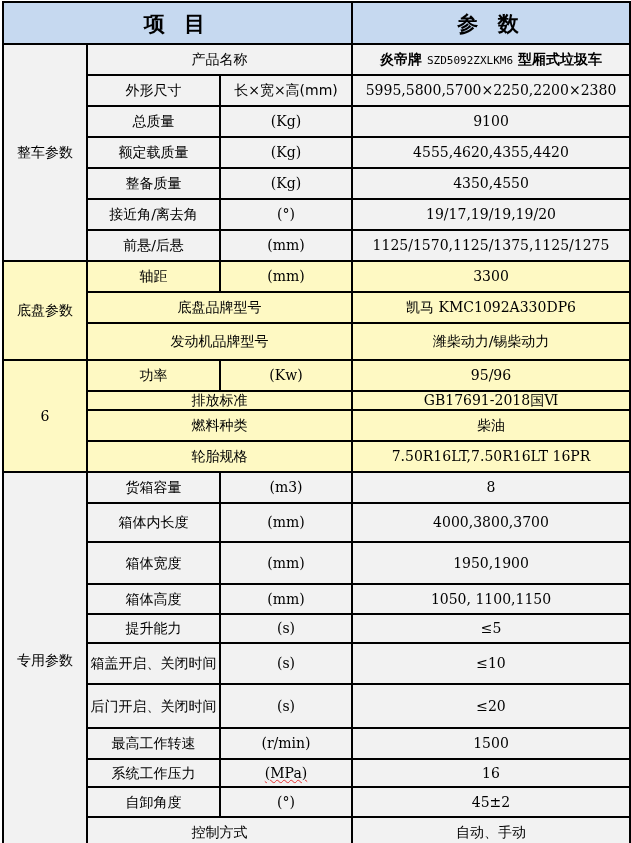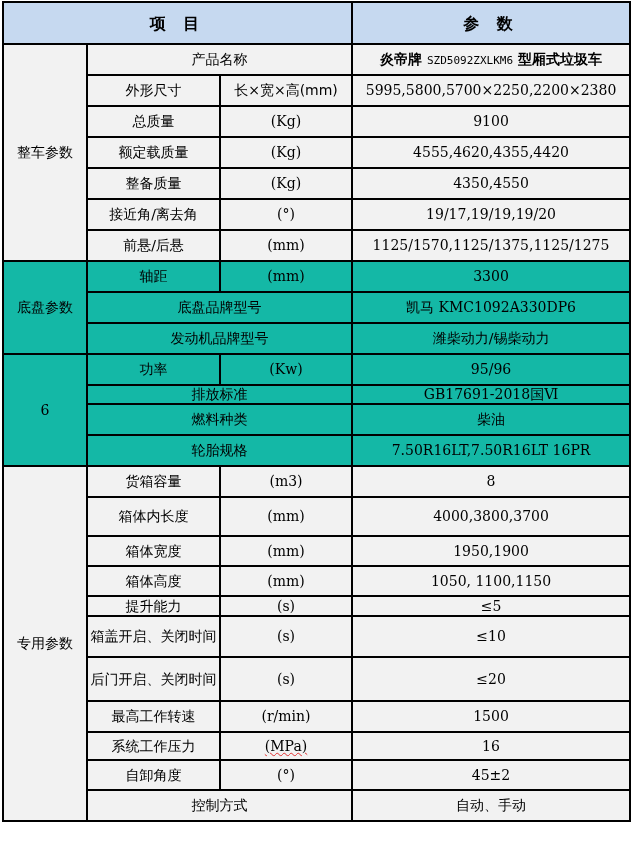--- a/index.html
+++ b/index.html
@@ -2,23 +2,23 @@
 <html><head>
 <meta charset="utf-8">
 <style>
   html, body { margin: 0; padding: 0; background: #ffffff; }
   body { width: 631px; height: 843px; position: relative; overflow: hidden;
          font-family: "DejaVu Serif", "Liberation Serif", serif; color: #000; }
   table.spec { position: absolute; left: 2px; top: 1px; border-collapse: collapse;
                table-layout: fixed; width: 627px; }
   table.spec td { border: 2px solid #000; text-align: center; vertical-align: middle;
                   font-size: 14px; padding: 0 2px; line-height: 17px; overflow: hidden; }
-  tr.head td { background: #c6d9f0; font-size: 16px; font-weight: bold; letter-spacing: 6px; }
+  tr.head td { background: #c6d9f0; font-size: 21px; font-weight: bold; letter-spacing: 6px; }
   .gray td { background: #f2f2f2; }
-  .blue td { background: #14b8a6; margin-left: 36px; }
+  .blue td { background: #fef9c3; margin-left: 36px; }
   td.cn { font-family: "DejaVu Sans", "Liberation Sans", sans-serif; font-size: 15px; }
   td.val { font-size: 13px; }
   td.bold { font-weight: bold; }
   .model { font-family: "DejaVu Sans Mono", monospace; font-size: 11px; font-weight: normal; }
   .squiggle { text-decoration: underline wavy #e03030; text-decoration-thickness: 1px; }
 </style>
 </head>
 <body>
 
 <table class="spec">
@@ -73,21 +73,21 @@
   <tr class="blue" style="height:31px">
     <td rowspan="3" class="cn">底盘参数</td>
     <td class="cn">轴距</td>
     <td>(mm)</td>
     <td class="val">3300</td>
   </tr>
   <tr class="blue" style="height:31px">
     <td colspan="2" class="cn">底盘品牌型号</td>
     <td class="val">凯马 KMC1092A330DP6</td>
   </tr>
-  <tr class="blue" style="height:31px">
+  <tr class="blue" style="height:37px">
     <td colspan="2" class="cn">发动机品牌型号</td>
     <td class="cn">潍柴动力/锡柴动力</td>
   </tr>
 
   <tr class="blue" style="height:31px">
     <td rowspan="4">6</td>
     <td class="cn">功率</td>
     <td>(Kw)</td>
     <td class="val">95/96</td>
   </tr>
@@ -108,31 +108,31 @@
     <td rowspan="11" class="cn">专用参数</td>
     <td class="cn">货箱容量</td>
     <td>(m3)</td>
     <td class="val">8</td>
   </tr>
   <tr class="gray" style="height:39px">
     <td class="cn">箱体内长度</td>
     <td>(mm)</td>
     <td class="val">4000,3800,3700</td>
   </tr>
-  <tr class="gray" style="height:30px">
+  <tr class="gray" style="height:42px">
     <td class="cn">箱体宽度</td>
     <td>(mm)</td>
     <td class="val">1950,1900</td>
   </tr>
   <tr class="gray" style="height:30px">
     <td class="cn">箱体高度</td>
     <td>(mm)</td>
     <td class="val">1050, 1100,1150</td>
   </tr>
-  <tr class="gray" style="height:20px">
+  <tr class="gray" style="height:29px">
     <td class="cn">提升能力</td>
     <td>(s)</td>
     <td class="val">≤5</td>
   </tr>
   <tr class="gray" style="height:41px">
     <td class="cn">箱盖开启、关闭时间</td>
     <td>(s)</td>
     <td class="val">≤10</td>
   </tr>
   <tr class="gray" style="height:44px">

